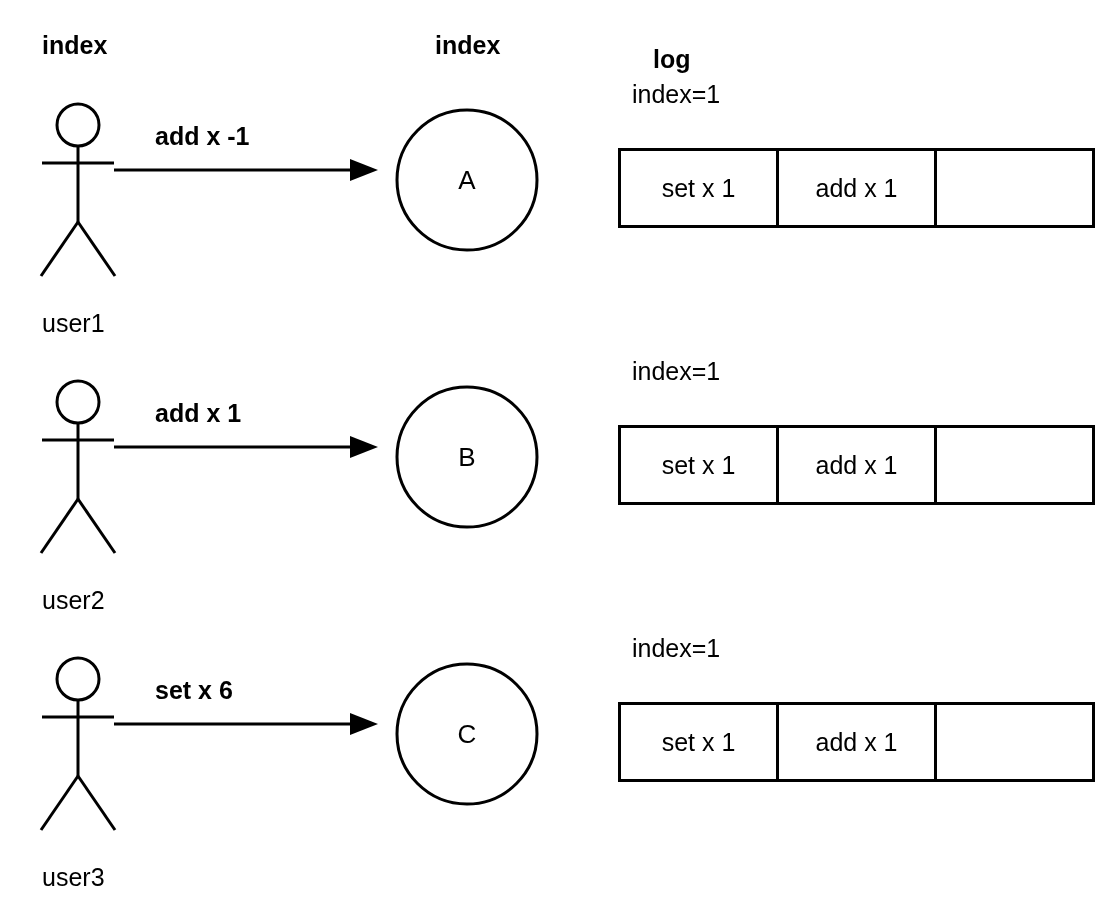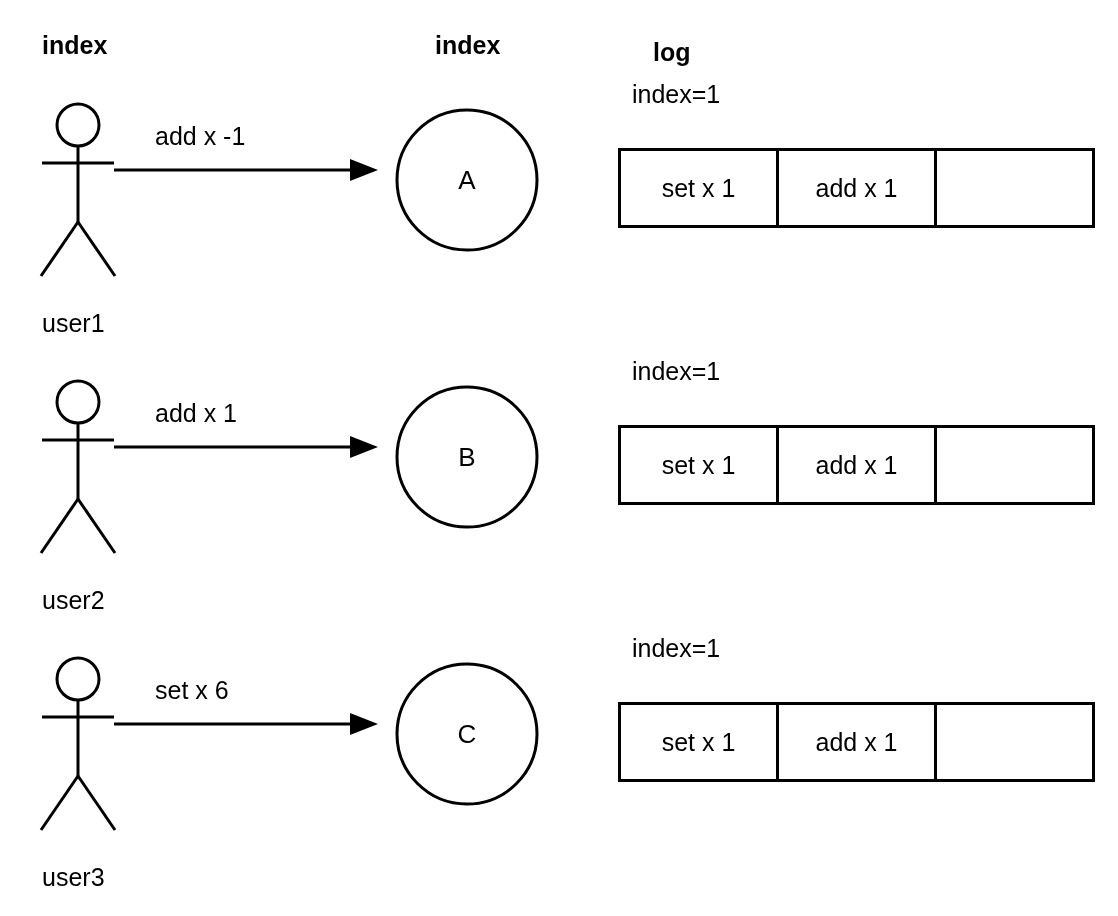--- a/index.html
+++ b/index.html
@@ -56,20 +56,21 @@
     white-space: nowrap;
     margin-top: 19px;
   }
   .arrow-label {
     position: absolute;
     left: 155px;
     top: 24px;
     font-size: 25px;
     line-height: 1;
     white-space: nowrap;
+    font-weight: bold;
   }
   .node-letter {
     position: absolute;
     left: 392px;
     top: 5px;
     width: 150px;
     height: 150px;
     display: flex;
     align-items: center;
     justify-content: center;
@@ -111,21 +112,21 @@
     border-right: none;
   }
 </style>
 </head>
 <body>
 
 <div id="canvas">
 
   <div class="col-header" style="left:42px; top:33px;">index</div>
   <div class="col-header" style="left:435px; top:33px;">index</div>
-  <div class="col-header" style="left:653px; top:40px;">log</div>
+  <div class="col-header" style="left:653px; top:47px;">log</div>
 
   <div class="row" style="top:100px;">
 
     <svg class="actor-svg" width="130" height="190" viewBox="0 0 130 190">
       <circle cx="50" cy="25" r="21" fill="none" stroke="#000" stroke-width="3"></circle>
       <line x1="50" y1="46" x2="50" y2="122" stroke="#000" stroke-width="3"></line>
       <line x1="14" y1="63" x2="86" y2="63" stroke="#000" stroke-width="3"></line>
       <line x1="50" y1="122" x2="13" y2="176" stroke="#000" stroke-width="3"></line>
       <line x1="50" y1="122" x2="87" y2="176" stroke="#000" stroke-width="3"></line>
     </svg>

